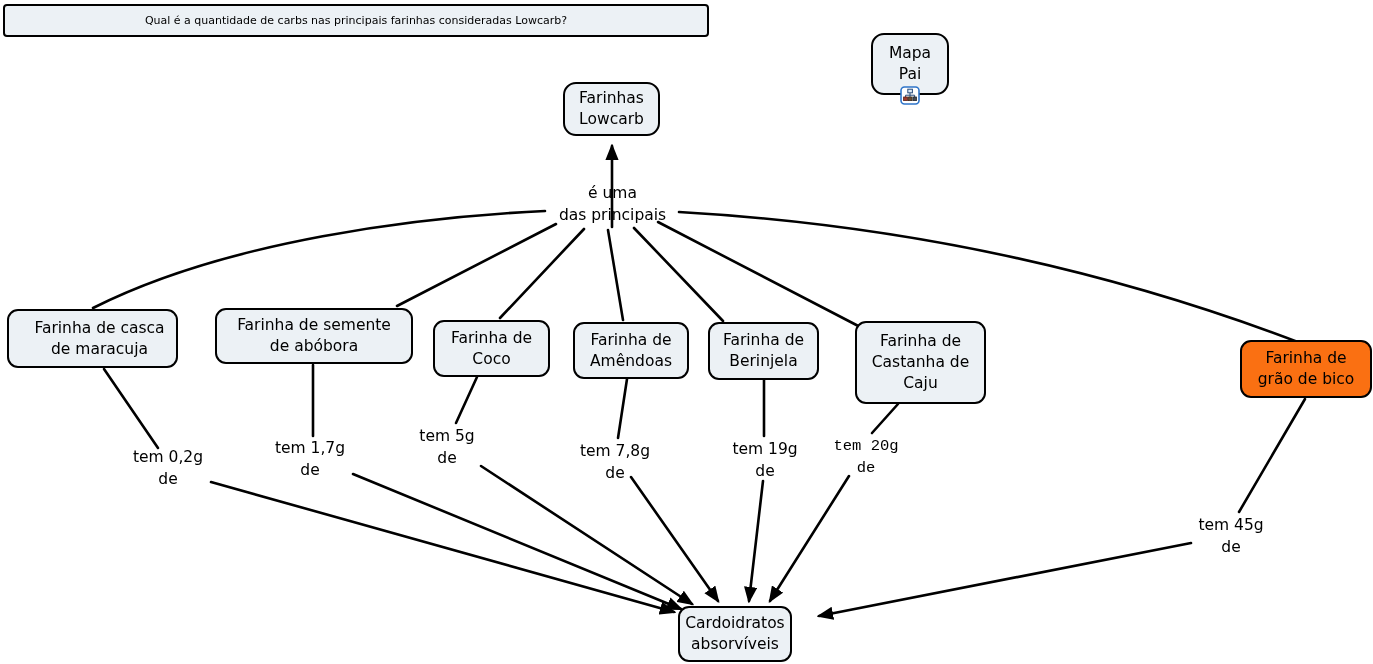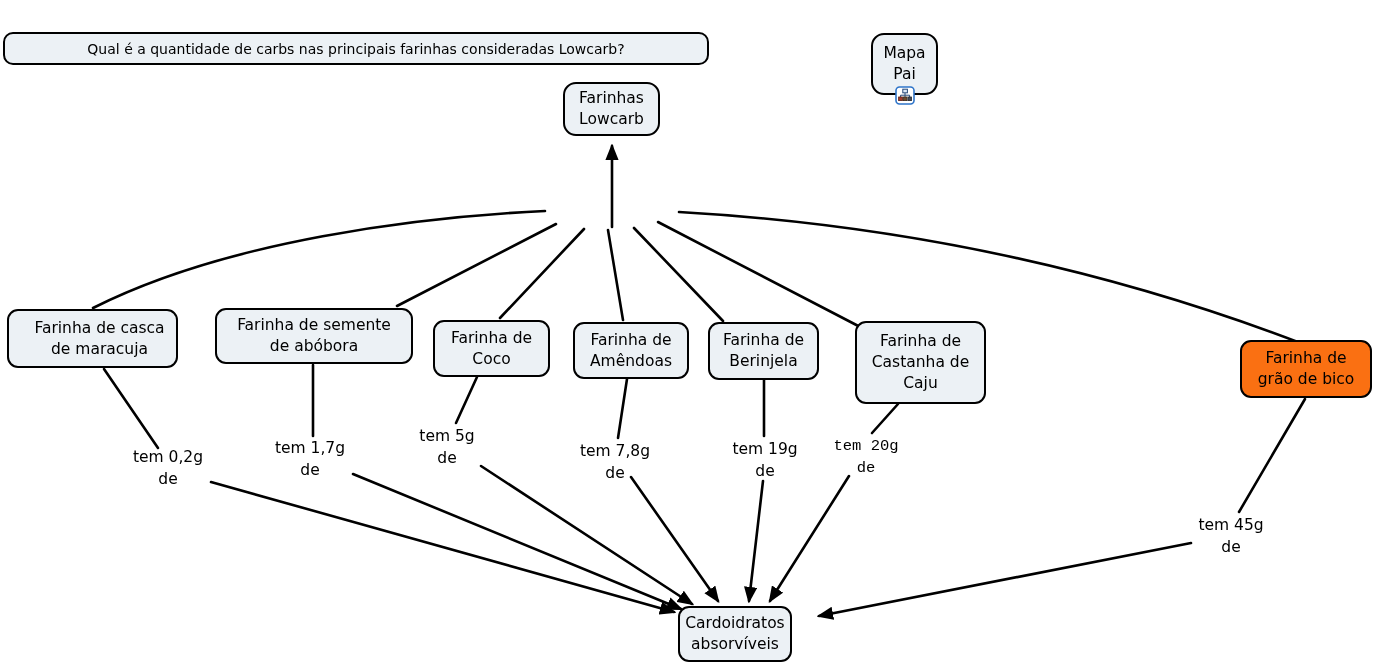--- a/index.html
+++ b/index.html
@@ -14,22 +14,22 @@
   .node{
     position:absolute;z-index:2;display:flex;align-items:center;justify-content:center;
     text-align:center;background:var(--node-fill);border:2.5px solid var(--node-border);
     border-radius:11px;font-size:15.5px;line-height:21px;white-space:pre-line;box-sizing:border-box;
     padding:2px 4px;
   }
   .node.round12{border-radius:13px;}
   .node.highlight{background:var(--highlight-fill);}
   .annotation{
     position:absolute;z-index:2;display:flex;align-items:center;justify-content:center;
-    background:var(--node-fill);border:2.5px solid var(--node-border);border-radius:10px;
-    font-size:14px;box-sizing:border-box;white-space:nowrap;margin-top:28px;
+    background:var(--node-fill);border:2.5px solid var(--node-border);border-radius:4px;
+    font-size:11px;box-sizing:border-box;white-space:nowrap;
   }
   .link-label{
     position:absolute;z-index:1;width:110px;text-align:center;
     font-size:15.5px;line-height:22px;white-space:pre-line;
   }
   .map-icon{position:absolute;left:50%;bottom:-12px;transform:translateX(-50%);line-height:0;z-index:3;}
 </style>
 </head>
 <body>
 
@@ -64,38 +64,40 @@
     <path d="M 353 474 L 681 609" marker-end="url(#arrow)"></path>
     <path d="M 481 466 L 692 604" marker-end="url(#arrow)"></path>
     <path d="M 631 477 L 718 601" marker-end="url(#arrow)"></path>
     <path d="M 763 481 L 749 601" marker-end="url(#arrow)"></path>
     <path d="M 849 476 L 770 601" marker-end="url(#arrow)"></path>
     <path d="M 1191 543 L 819 616" marker-end="url(#arrow)"></path>
   </svg>
 
   <div class="annotation" style="left:3px;top:4px;width:706px;height:33px;">Qual é a quantidade de carbs nas principais farinhas consideradas Lowcarb?</div>
 
-  <div class="node round12" style="left:871px;top:33px;width:67px;height:62px;">
+  <div class="node round12" style="left:871px;top:33px;width:78px;height:62px;">
     <span>Mapa
 Pai</span>
     <span class="map-icon">
       <svg width="20" height="19" viewBox="0 0 20 19">
         <rect x="1" y="1" width="18" height="17" rx="3.5" fill="#ffffff" style="stroke:var(--icon-accent)" stroke-width="1.6"></rect>
         <rect x="7.8" y="3.2" width="4.6" height="3.6" fill="#dce9f7" stroke="#274a7a" stroke-width="1"></rect>
         <path d="M10 7 L10 9.2 M5.6 9.2 L14.6 9.2 M5.6 9.2 L5.6 11 M14.6 9.2 L14.6 11 M10 9.2 L10 11" stroke="#274a7a" stroke-width="1" fill="none"></path>
         <rect x="3.6" y="11" width="3.8" height="3.6" fill="#a03a2a" stroke="#5a1f16" stroke-width="0.8"></rect>
         <rect x="8.3" y="11" width="3.6" height="3.6" fill="#6b4a2f" stroke="#3c2a1a" stroke-width="0.8"></rect>
         <rect x="12.9" y="11" width="3.6" height="3.6" fill="#444a55" stroke="#23262c" stroke-width="0.8"></rect>
       </svg>
     </span>
   </div>
 
   <div class="node round12" style="left:563px;top:82px;width:97px;height:54px;">Farinhas
 Lowcarb</div>
 
+  <div class="link-label" style="left:545px;top:182px;width:135px;">é uma
+das principais</div>
 
   <div class="node" style="left:7px;top:309px;width:171px;height:59px;padding-left:18px;">Farinha de casca
 de maracuja</div>
   <div class="node" style="left:215px;top:308px;width:198px;height:56px;">Farinha de semente
 de abóbora</div>
   <div class="node" style="left:433px;top:320px;width:117px;height:57px;">Farinha de
 Coco</div>
   <div class="node" style="left:573px;top:322px;width:116px;height:57px;">Farinha de
 Amêndoas</div>
   <div class="node" style="left:708px;top:322px;width:111px;height:58px;">Farinha de

